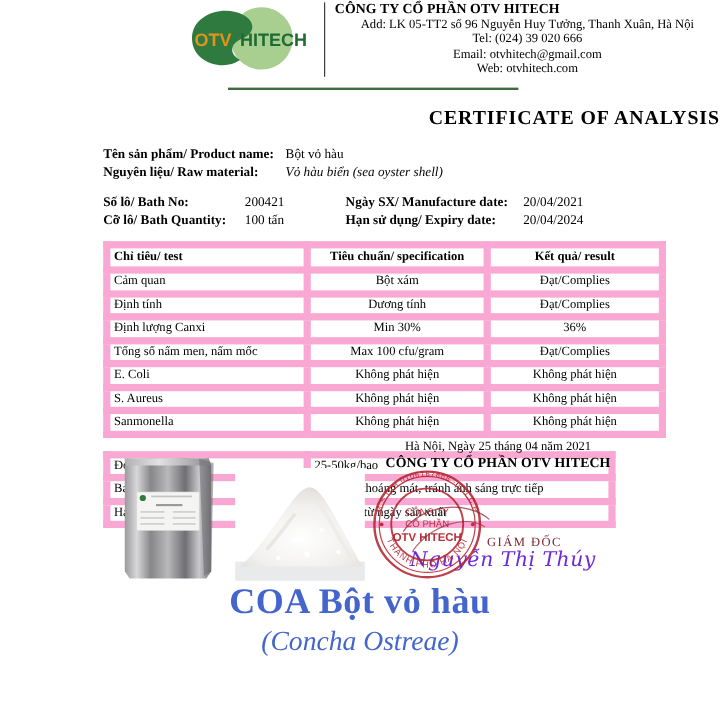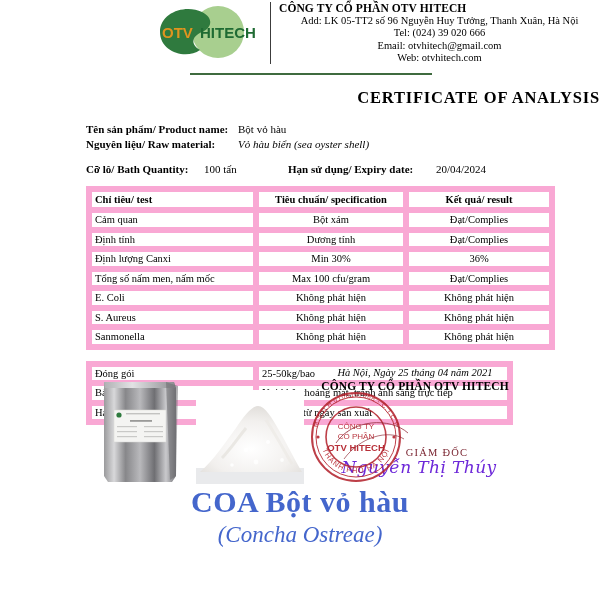--- a/index.html
+++ b/index.html
@@ -147,21 +147,20 @@
 
   
   .sign-area {
     position: absolute;
     left: 300px;
     top: 366px;
     width: 230px;
     text-align: center;
   }
   .sign-date {
-    font-style: italic;
     font-size: 10.5px;
     line-height: 13px;
   }
   .sign-company {
     font-weight: bold;
     font-size: 11.5px;
     line-height: 14px;
     letter-spacing: 0.1px;
   }
   .sign-title {
@@ -256,20 +255,26 @@
     <div class="info-label">Tên sản phẩm/ Product name:</div>
     <div class="info-value">Bột vỏ hàu</div>
   </div>
   <div class="info-row">
     <div class="info-label">Nguyên liệu/ Raw material:</div>
     <div class="info-value italic">Vỏ hàu biển (sea oyster shell)</div>
   </div>
 </div>
 
 <div class="batch-block">
+  <div class="batch-row">
+    <div class="batch-label">Số lô/ Bath No:</div>
+    <div class="batch-value">200421</div>
+    <div class="batch-label2">Ngày SX/ Manufacture date:</div>
+    <div class="batch-value2">20/04/2021</div>
+  </div>
   <div class="batch-row">
     <div class="batch-label">Cỡ lô/ Bath Quantity:</div>
     <div class="batch-value">100 tấn</div>
     <div class="batch-label2">Hạn sử dụng/ Expiry date:</div>
     <div class="batch-value2">20/04/2024</div>
   </div>
 </div>
 
 <table class="tbl main">
   <thead>

